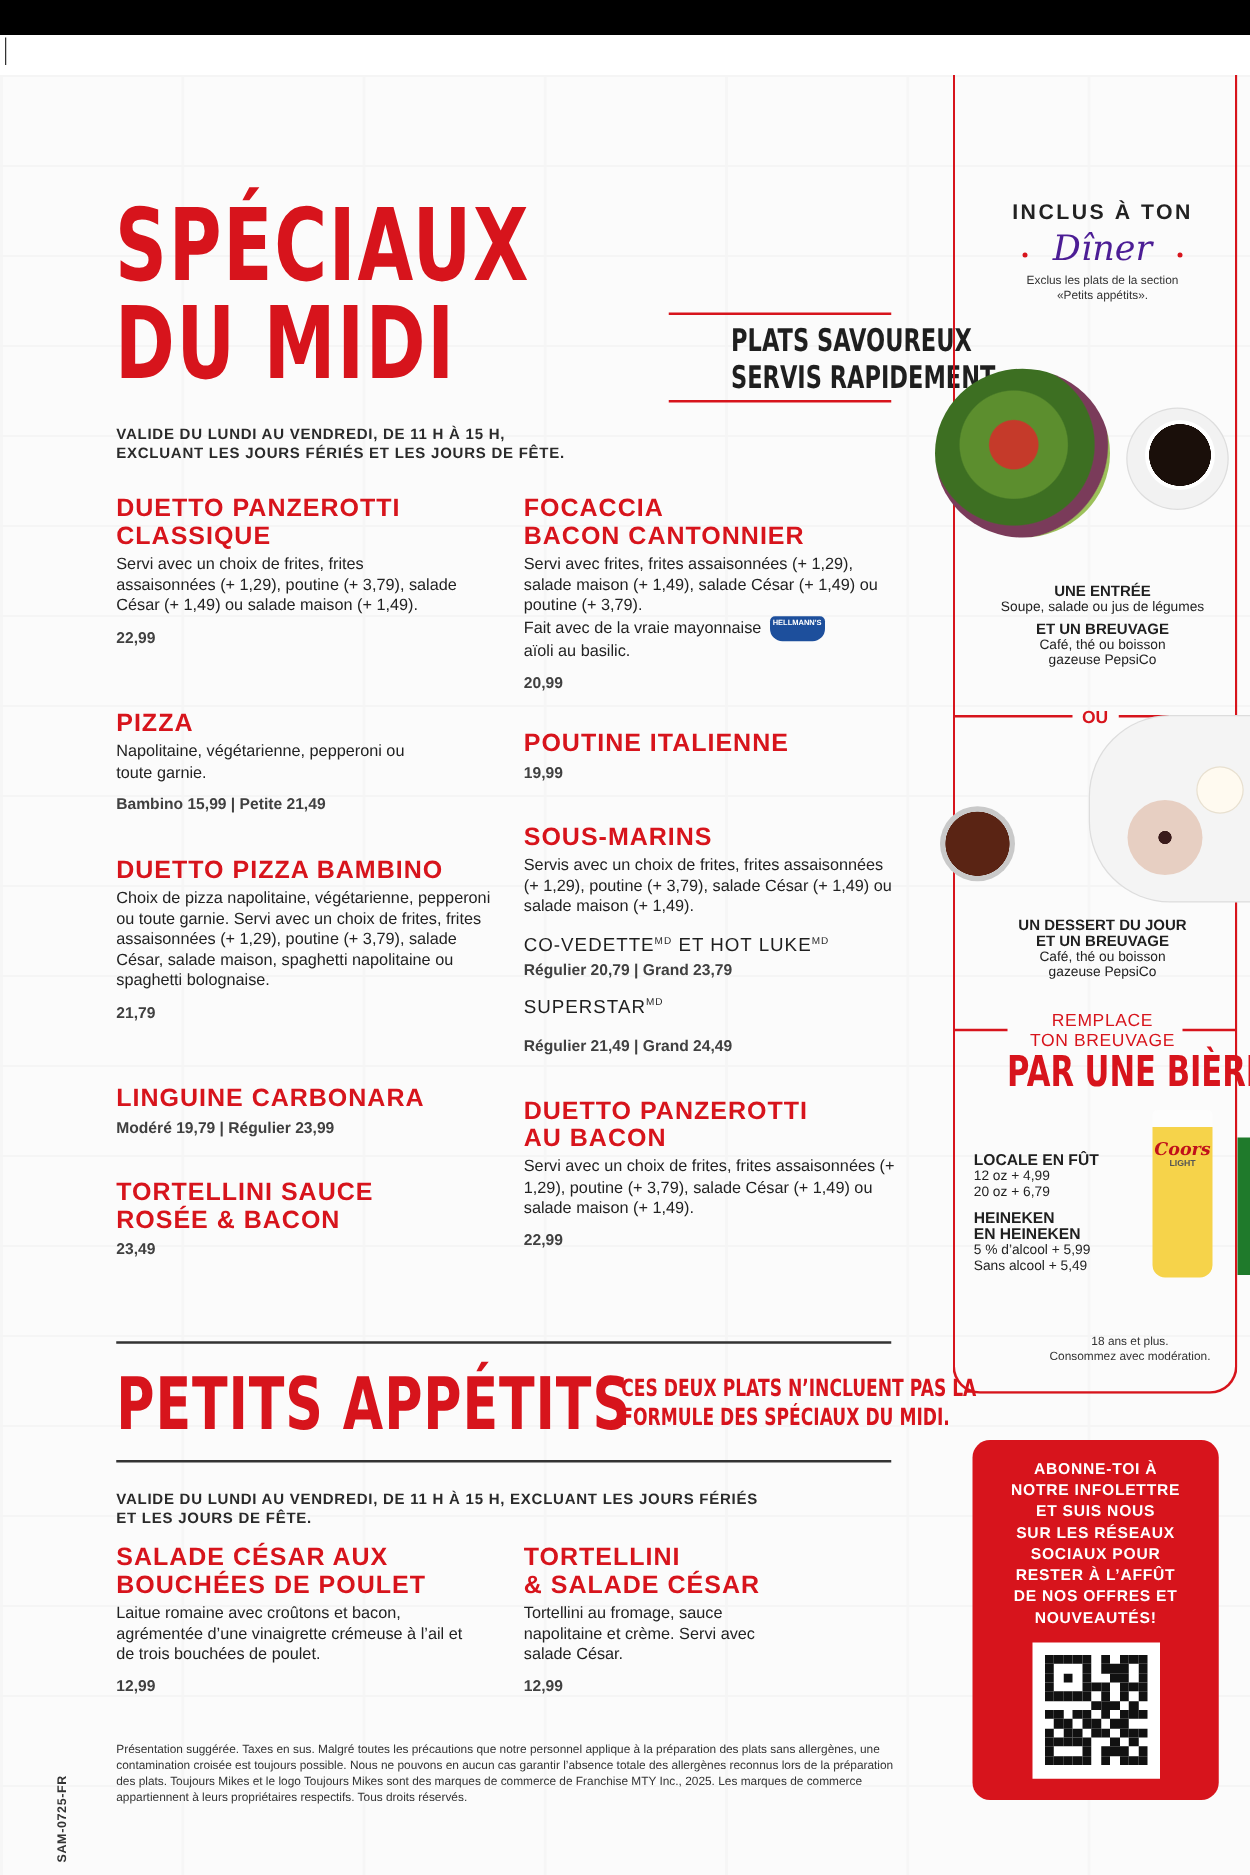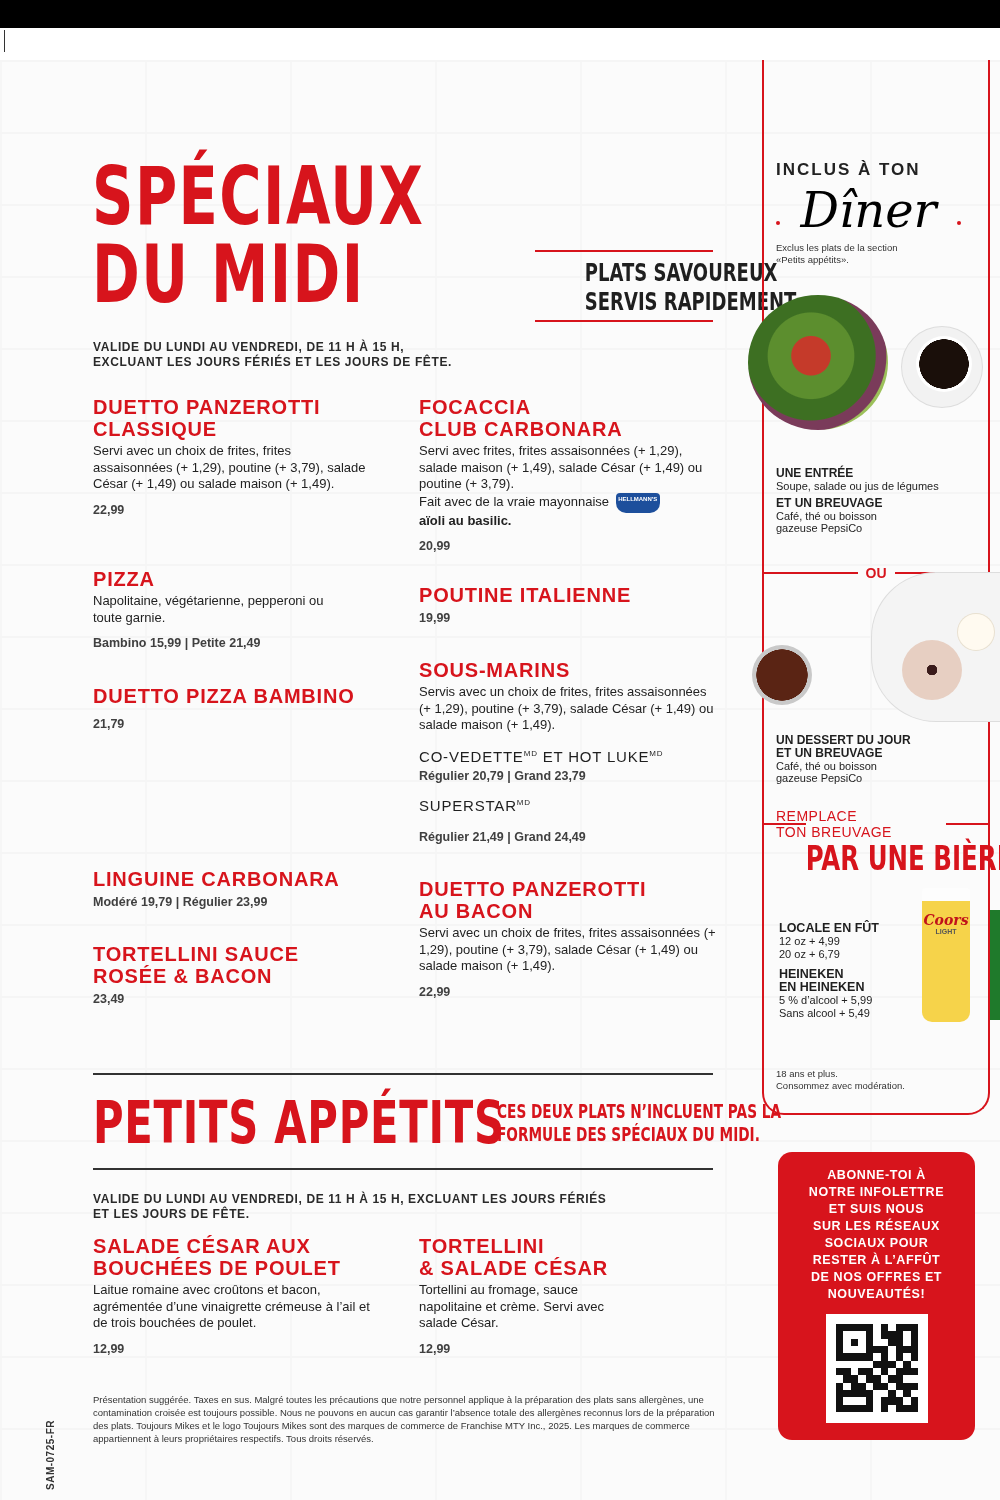--- a/index.html
+++ b/index.html
@@ -46,23 +46,23 @@
     font-family: "DejaVu Sans", sans-serif; font-weight: bold; color: #d7141c;
     font-size: 58px; line-height: 58px; transform: scaleX(0.72); transform-origin: left top; letter-spacing: 1px; white-space: nowrap;
   }
   .petits-note { font-family: "DejaVu Sans", sans-serif; font-weight: bold; color: #d7141c; font-size: 19px; line-height: 23px; transform: scaleX(0.72); transform-origin: right top; text-align: right; white-space: nowrap; }
 
   .legal { font-size: 9.5px; line-height: 13px; color: #333; width: 640px; }
   .code { transform: rotate(-90deg); transform-origin: left top; font-size: 10px; font-weight: bold; letter-spacing: 0.5px; color: #333; white-space: nowrap; }
 
   
   .panel { position: absolute; left: 762px; top: 60px; width: 228px; height: 1055px; border: 2px solid #d7141c; border-top: none; border-radius: 0 0 22px 22px; z-index: 2; }
-  .panel-center { text-align: left; padding-left: 12px; }
+  .panel-center { text-align: center; padding-left: 12px; }
   .arc-title { font-size: 17px; font-weight: bold; letter-spacing: 2px; color: #222; }
-  .diner { font-family: "DejaVu Serif", serif; font-style: italic; font-size: 48px; color: #000000; }
+  .diner { font-family: "DejaVu Serif", serif; font-style: italic; font-size: 28px; color: #4c1d95; }
   .dot { display: inline-block; width: 4px; height: 4px; background: #d7141c; border-radius: 50%; vertical-align: middle; }
   .small-c { font-size: 9.5px; line-height: 12px; color: #333; }
   .pnl-head { font-size: 12px; font-weight: bold; color: #1f1f1f; line-height: 13px; }
   .pnl-text { font-size: 11px; line-height: 12px; color: #222; }
   .ou-row { display: flex; align-items: center; }
   .ou-row .ln { flex: 1; height: 2px; background: #d7141c; }
   .ou-row span { color: #d7141c; font-size: 14px; font-weight: bold; padding: 0 8px; }
 
   .beer-head { font-size: 14px; color: #d7141c; line-height: 16px; letter-spacing: 0.5px; }
   .beer-big { font-family: "DejaVu Sans", sans-serif; font-weight: bold; color: #d7141c; font-size: 34px; line-height: 36px; transform: scaleX(0.72); transform-origin: center top; white-space: nowrap; }
@@ -108,43 +108,44 @@
 </div>
 
 <div class="abs item" style="left:93px; top:568px; width:260px;">
   <div class="item-name">PIZZA</div>
   <div class="item-desc">Napolitaine, végétarienne, pepperoni ou toute garnie.</div>
   <div class="item-price">Bambino 15,99 | Petite 21,49</div>
 </div>
 
 <div class="abs item" style="left:93px; top:685px; width:300px;">
   <div class="item-name">DUETTO PIZZA BAMBINO</div>
+  <div class="item-desc">Choix de pizza napolitaine, végétarienne, pepperoni ou toute garnie. Servi avec un choix de frites, frites assaisonnées (+ 1,29), poutine (+ 3,79), salade César, salade maison, spaghetti napolitaine ou spaghetti bolognaise.</div>
   <div class="item-price">21,79</div>
 </div>
 
 <div class="abs item" style="left:93px; top:868px;">
   <div class="item-name">LINGUINE CARBONARA</div>
   <div class="item-price" style="margin-top:5px;">Modéré 19,79 | Régulier 23,99</div>
 </div>
 
 <div class="abs item" style="left:93px; top:943px;">
   <div class="item-name">TORTELLINI SAUCE</div>
   <div class="item-name">ROSÉE &amp; BACON</div>
   <div class="item-price" style="margin-top:5px;">23,49</div>
 </div>
 
 <div class="abs item" style="left:419px; top:396px; width:300px;">
   <div class="item-name">FOCACCIA</div>
-  <div class="item-name">CLUB CARBONARA</div>
+  <div class="item-name">BACON CANTONNIER</div>
   <div class="item-desc">Servi avec frites, frites assaisonnées (+ 1,29), salade maison (+ 1,49), salade César (+ 1,49) ou poutine (+ 3,79).</div>
   <div class="item-desc" style="margin-top:0;">
     <span>Fait avec de la vraie mayonnaise</span>
     <span class="hellmanns">HELLMANN'S</span>
   </div>
-  <div class="item-desc" style="margin-top:0;font-weight:bold;">aïoli au basilic.</div>
+  <div class="item-desc" style="margin-top:0;">aïoli au basilic.</div>
   <div class="item-price">20,99</div>
 </div>
 
 <div class="abs item" style="left:419px; top:584px;">
   <div class="item-name">POUTINE ITALIENNE</div>
   <div class="item-price" style="margin-top:5px;">19,99</div>
 </div>
 
 <div class="abs item" style="left:419px; top:659px; width:300px;">
   <div class="item-name">SOUS-MARINS</div>

